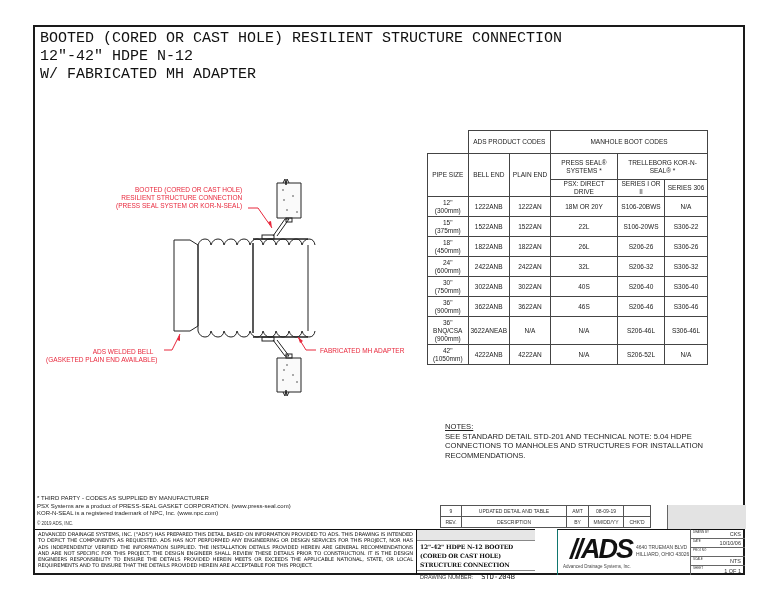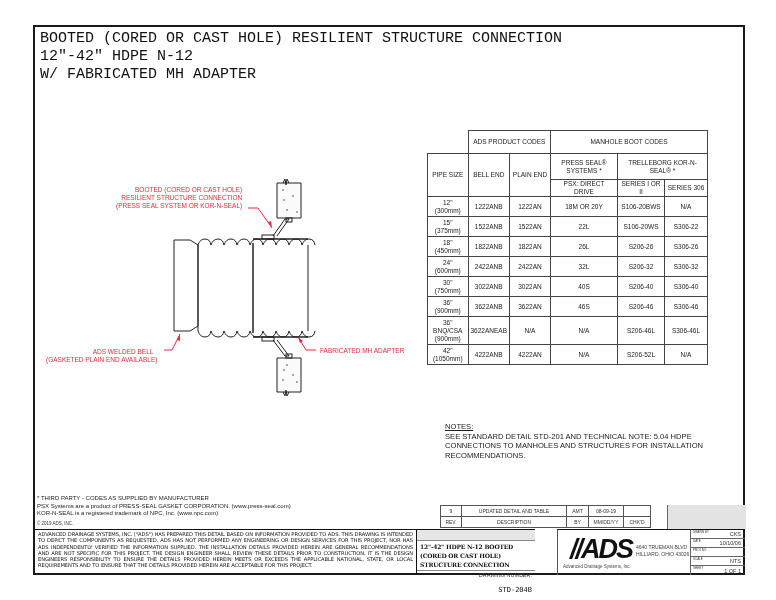--- a/index.html
+++ b/index.html
@@ -32,21 +32,21 @@
 
   .revtable { position: absolute; left: 440px; top: 505px; border-collapse: collapse; font-size: 5px; color: #333; }
   .revtable td { border: 1px solid #555; text-align: center; height: 10px; padding: 0 2px; }
 
   .disclaimer { position: absolute; left: 35px; top: 529px; width: 382px; height: 46px; border-top: 1.5px solid #111; border-right: 1.5px solid #111; box-sizing: border-box; font-size: 5.2px; line-height: 6.3px; padding: 1px 3px; text-align: justify; font-family: "DejaVu Sans", sans-serif; letter-spacing: -0.1px; color: #111; }
 
   .tb { position: absolute; top: 529px; height: 46px; box-sizing: border-box; }
   .tb-name { left: 417px; width: 118px; border-top: 1.5px solid #111; }
   .tb-name .bar { height: 10px; background: #e6e6e6; border-bottom: 1px solid #888; }
   .tb-name .nm { font-family: "DejaVu Serif", serif; font-weight: bold; font-size: 6px; line-height: 9px; padding: 1px 3px; letter-spacing: -0.2px; }
-  .tb-name .dn { border-top: 1px solid #888; font-size: 5.5px; padding: 1px 3px; color: #333; display: flex; align-items: flex-end; gap: 8px; height: 10px; flex-direction: column; }
+  .tb-name .dn { border-top: 1px solid #888; font-size: 5.5px; padding: 1px 3px; color: #333; display: flex; align-items: center; gap: 8px; height: 10px; }
   .tb-name .dn .num { font-family: "DejaVu Sans Mono", monospace; font-size: 7px; color: #111; }
 
   .tb-logo { left: 557px; width: 155px; border-top: 1.5px solid #111; border-left: 1px solid #0f766e; }
   .logo { position: absolute; left: 12px; top: 4px; font-size: 27px; font-weight: bold; font-style: italic; letter-spacing: -2px; color: #111; font-family: "Liberation Sans", sans-serif; }
   .logo-sub { position: absolute; left: 5px; top: 34px; font-size: 4.5px; color: #444; }
   .addr { position: absolute; left: 78px; top: 14px; font-size: 5px; line-height: 7px; color: #444; }
 
   .tb-meta { left: 690px; width: 55px; border-top: 1.5px solid #111; border-left: 1px solid #666; }
   .tb-meta .cell { height: 11.5px; border-bottom: 1px solid #666; position: relative; box-sizing: border-box; }
   .tb-meta .cell .lbl { position: absolute; left: 2px; top: 0px; font-size: 3px; color: #333; }

